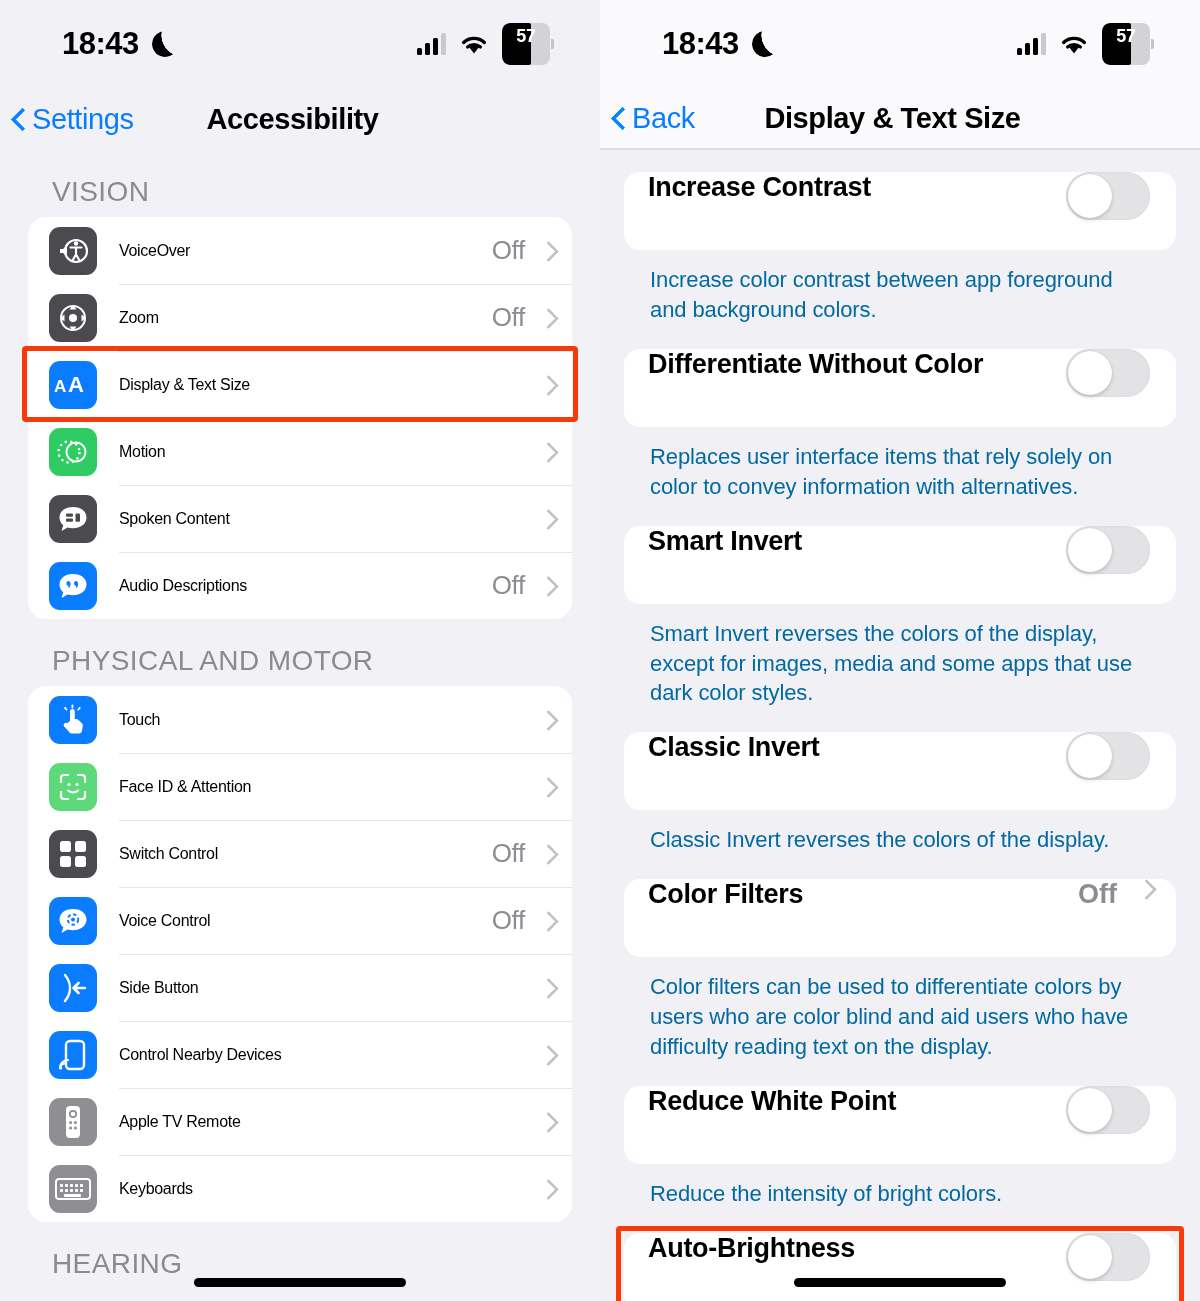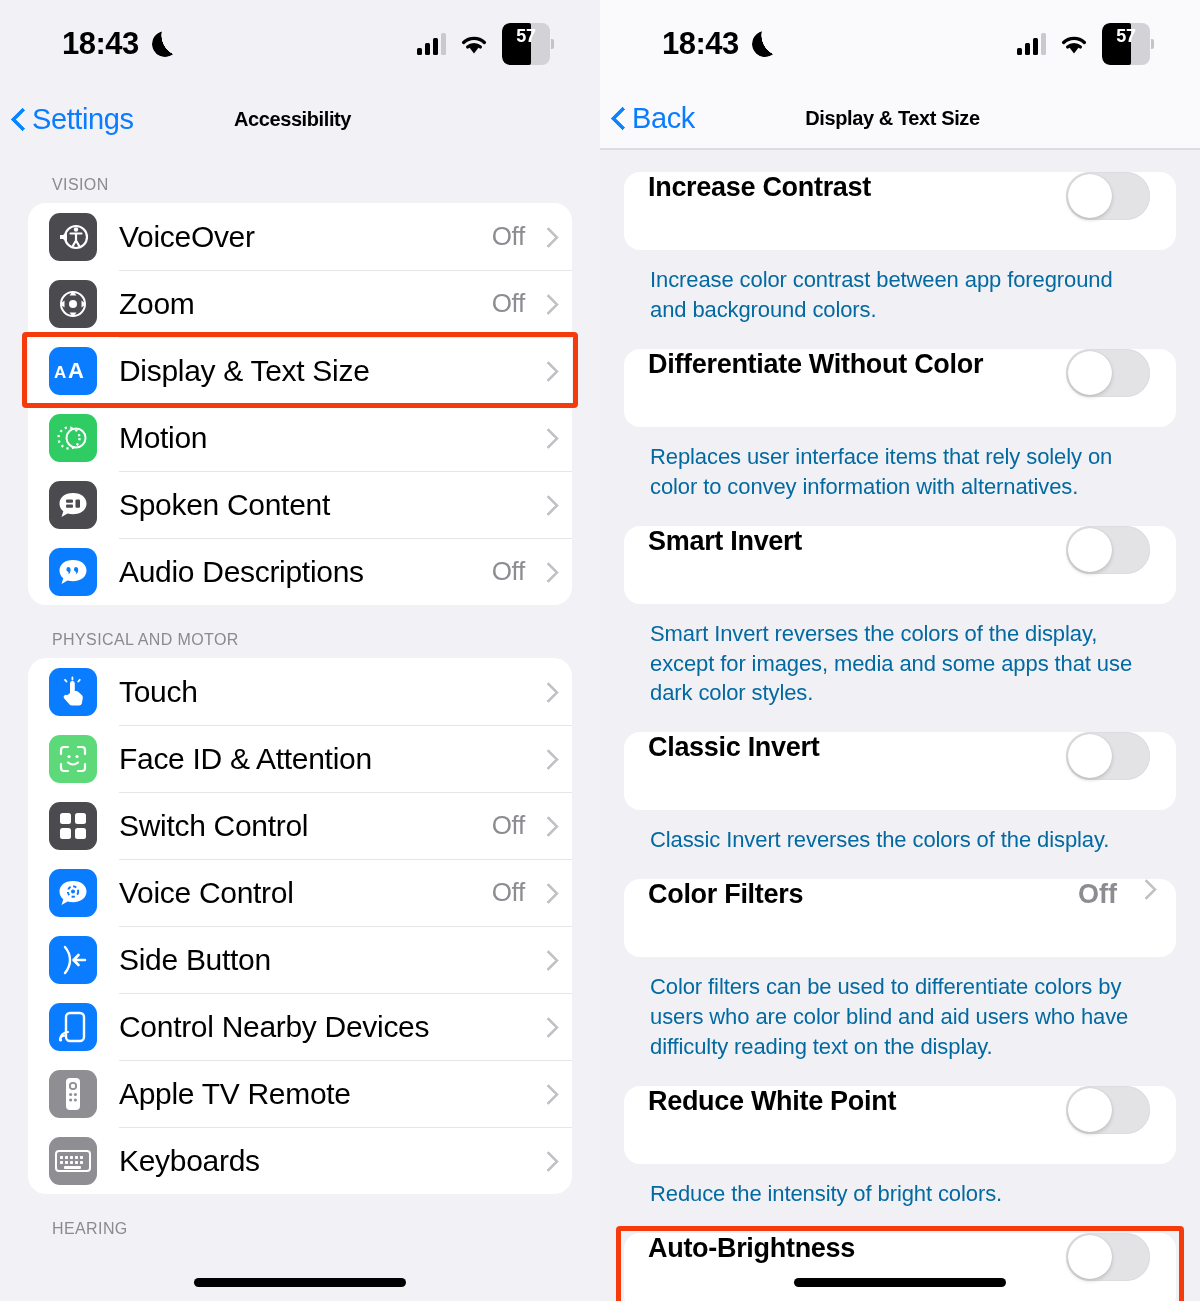--- a/index.html
+++ b/index.html
@@ -67,48 +67,48 @@
   }
   .chevron-left::before {
     content: ""; position: absolute; left: 2px; top: 4px;
     width: 13px; height: 13px;
     border-left: 4px solid #0a84ff; border-bottom: 4px solid #0a84ff;
     transform: rotate(45deg); border-radius: 1px;
   }
   .nav-back-label { font-size: 29px; color: #0a7cff; letter-spacing: -0.4px; }
   .nav-title {
     position: absolute; left: 0; right: 15px; text-align: center;
-    font-size: 20px; font-weight: bold; color: #000; letter-spacing: -0.4px;
+    font-size: 29px; font-weight: bold; color: #000; letter-spacing: -0.4px;
     pointer-events: none;
   }
 
   
   .content { padding: 0 28px; }
   .section-header {
-    font-size: 16px; color: #8a8a8f; letter-spacing: 0.4px;
+    font-size: 28px; color: #8a8a8f; letter-spacing: 0.4px;
     padding: 26px 24px 9px 24px; text-transform: uppercase;
   }
   .group {
     background: #fff; border-radius: 18px; overflow: hidden;
   }
   .row {
     display: flex; align-items: center; min-height: 67px; padding: 0 20px 0 21px;
     position: relative; cursor: pointer;
   }
   .row + .row::before {
     content: ""; position: absolute; left: 91px; right: 0; top: 0;
     height: 1px; background: #e6e6e9;
   }
   .app-icon {
     width: 48px; height: 48px; border-radius: 11px; flex: none;
     display: flex; align-items: center; justify-content: center;
     margin-right: 22px;
   }
   .app-icon svg { display: block; }
-  .row-label { font-size: 30px; color: #000; flex: 1; letter-spacing: -0.3px; }
+  .row-label { font-size: 16px; color: #000; flex: 1; letter-spacing: -0.3px; }
   .row-value { font-size: 26px; color: #8c8c92; margin-right: 16px; letter-spacing: -0.3px; }
   .chevron-right {
     width: 11px; height: 20px; position: relative; flex: none;
   }
   .chevron-right::before {
     content: ""; position: absolute; left: 0; top: 3px;
     width: 12px; height: 12px;
     border-right: 3px solid #c1c1c6; border-top: 3px solid #c1c1c6;
     transform: rotate(45deg); border-radius: 1px;
   }

